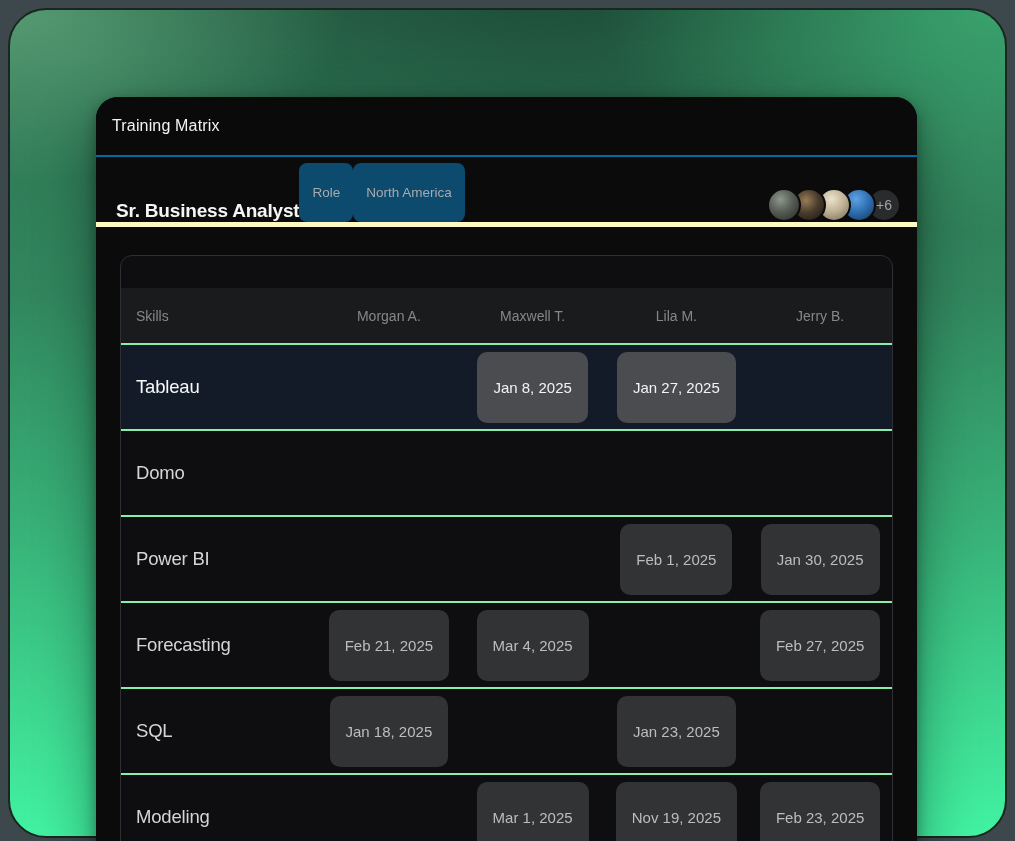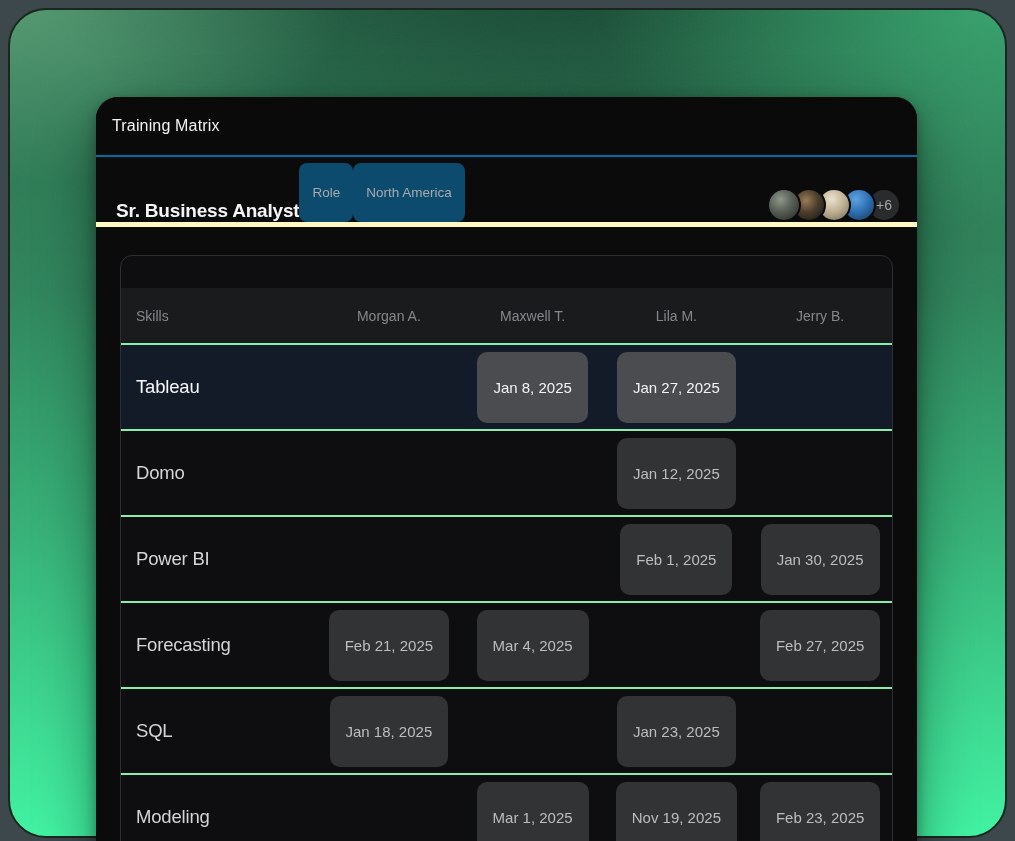--- a/index.html
+++ b/index.html
@@ -155,23 +155,20 @@
     <div class="cell">
                 <button class="pill">Jan 27, 2025</button>
               </div>
     <div class="cell"></div>
   </div>
 
   <div class="row">
     <span class="skill-label">Domo</span>
     <div class="cell"></div>
     <div class="cell"></div>
-    <div class="cell">
-                <button class="pill">Jan 12, 2025</button>
-              </div>
   </div>
 
   <div class="row">
     <span class="skill-label">Power BI</span>
     <div class="cell"></div>
     <div class="cell"></div>
     <div class="cell">
                 <button class="pill">Feb 1, 2025</button>
               </div>
     <div class="cell">

